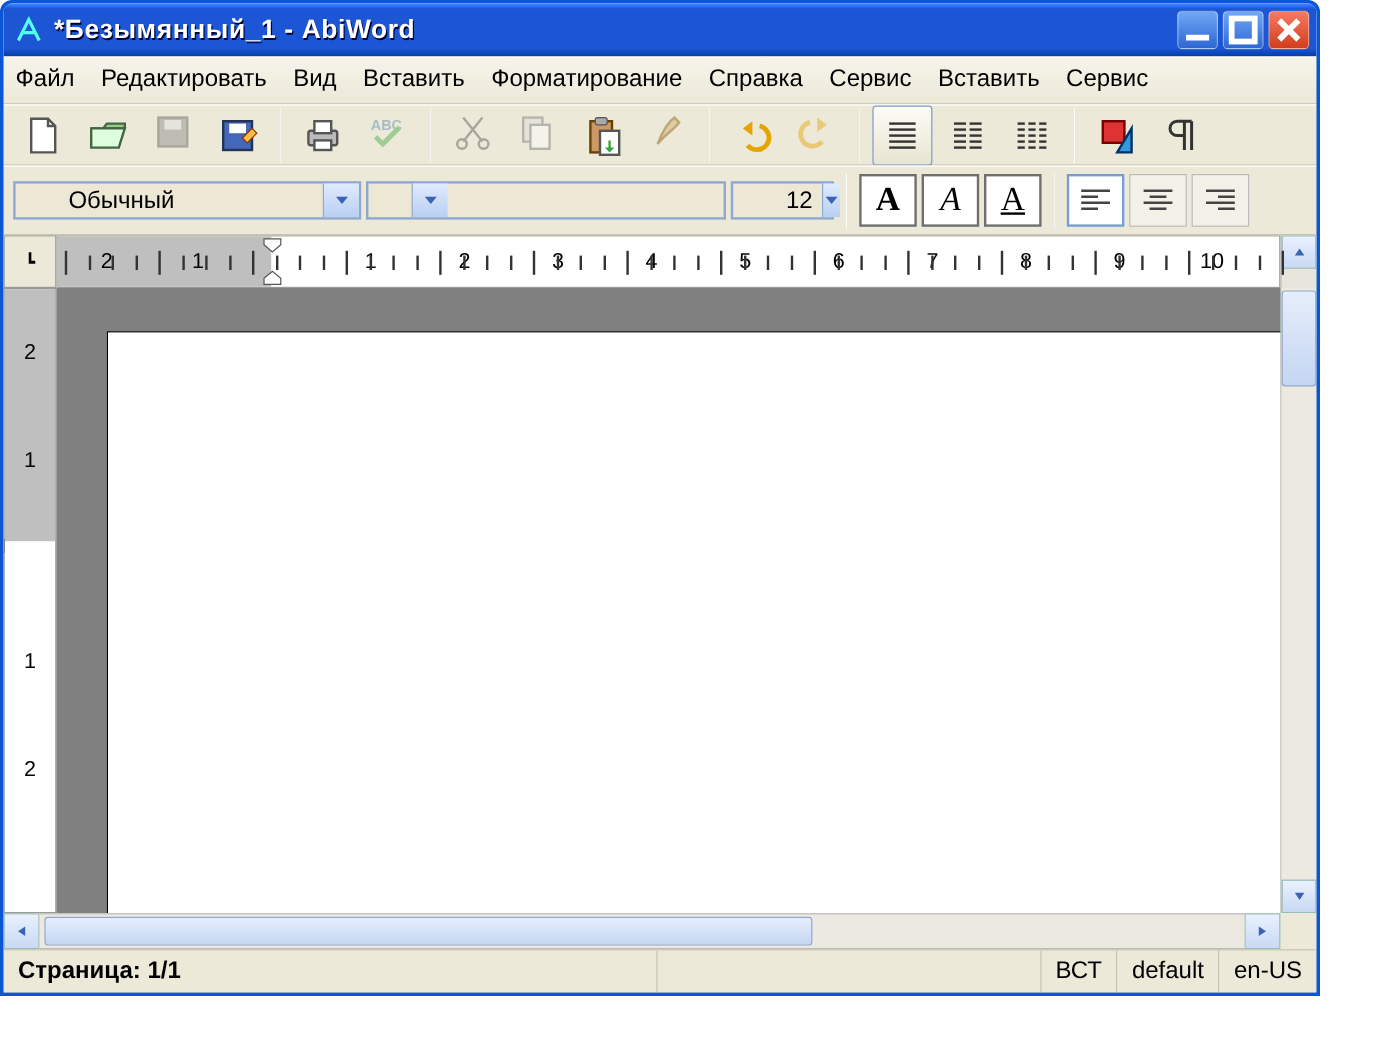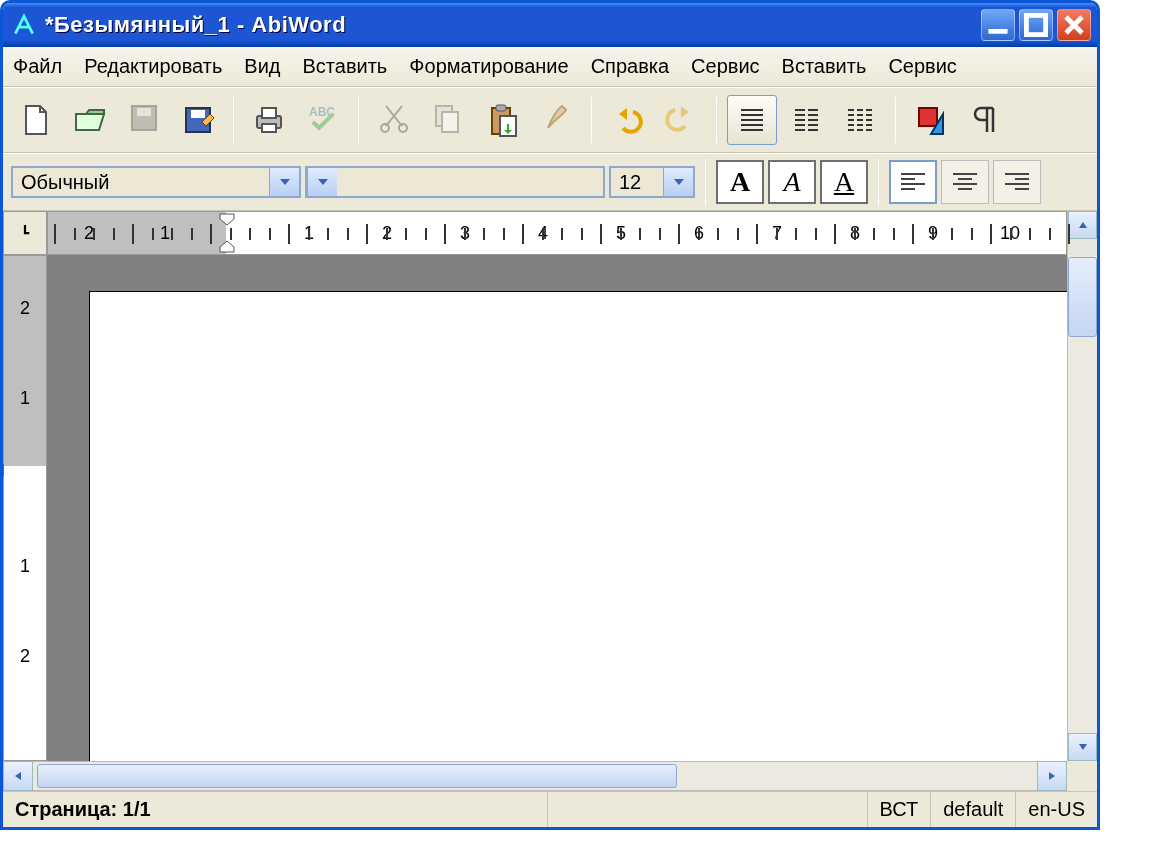--- a/index.html
+++ b/index.html
@@ -55,39 +55,40 @@
 }
 .menubar span { cursor:pointer; }
 
 .toolbar, .toolbar2 {
   background: #ece9d8;
   border-top: 1px solid #fff;
   border-bottom: 1px solid #c8c4b0;
   display: flex; align-items: center;
   padding: 6px 8px; gap: 4px;
 }
-.toolbar { height: 66px; }
+.toolbar { height: 51px; }
 .toolbar2 { height: 58px; }
 .tbtn {
   width: 50px; height: 50px;
   border: 1px solid transparent;
   border-radius: 3px;
   display:flex; align-items:center; justify-content:center;
   cursor:pointer;
 }
 .tbtn.active { border:1px solid #7a9dd0; background: linear-gradient(to bottom,#fdfcf6,#e8e4d2); }
 .tbtn svg { width: 36px; height: 36px; }
 .tbtn .faded { opacity: .45; }
 .tsep { width: 1px; height: 46px; background: #c8c4b0; margin: 0 6px; border-left:1px solid #fff; }
 
 .combo {
   height: 32px; background: #ece8d5;
   border: 2px solid #8fa8d0;
   display:flex; align-items:center;
   font-size: 20px;
+  padding-left: 36px;
 }
 .combo .txt { flex:1; padding: 0 8px; background:#ece8d5; }
 .combo .drop {
   width: 30px; height: 100%; background: linear-gradient(to bottom,#dfeafd,#b9cff2);
   border-left: 1px solid #8fa8d0;
   display:flex; align-items:center; justify-content:center;
   cursor:pointer;
 }
 .combo .drop svg{ width:14px; height:14px; }
 

